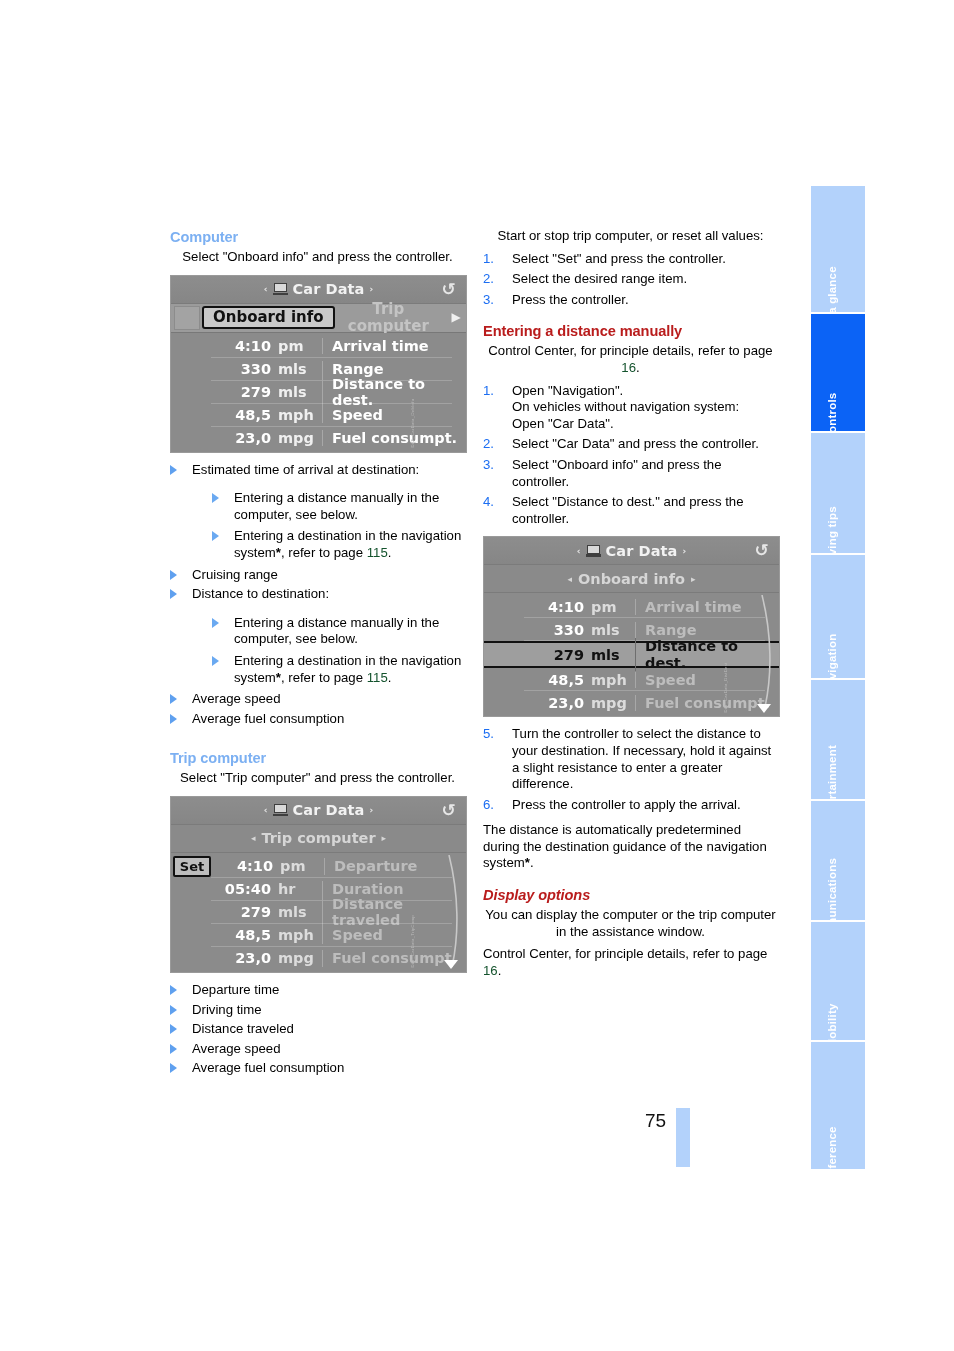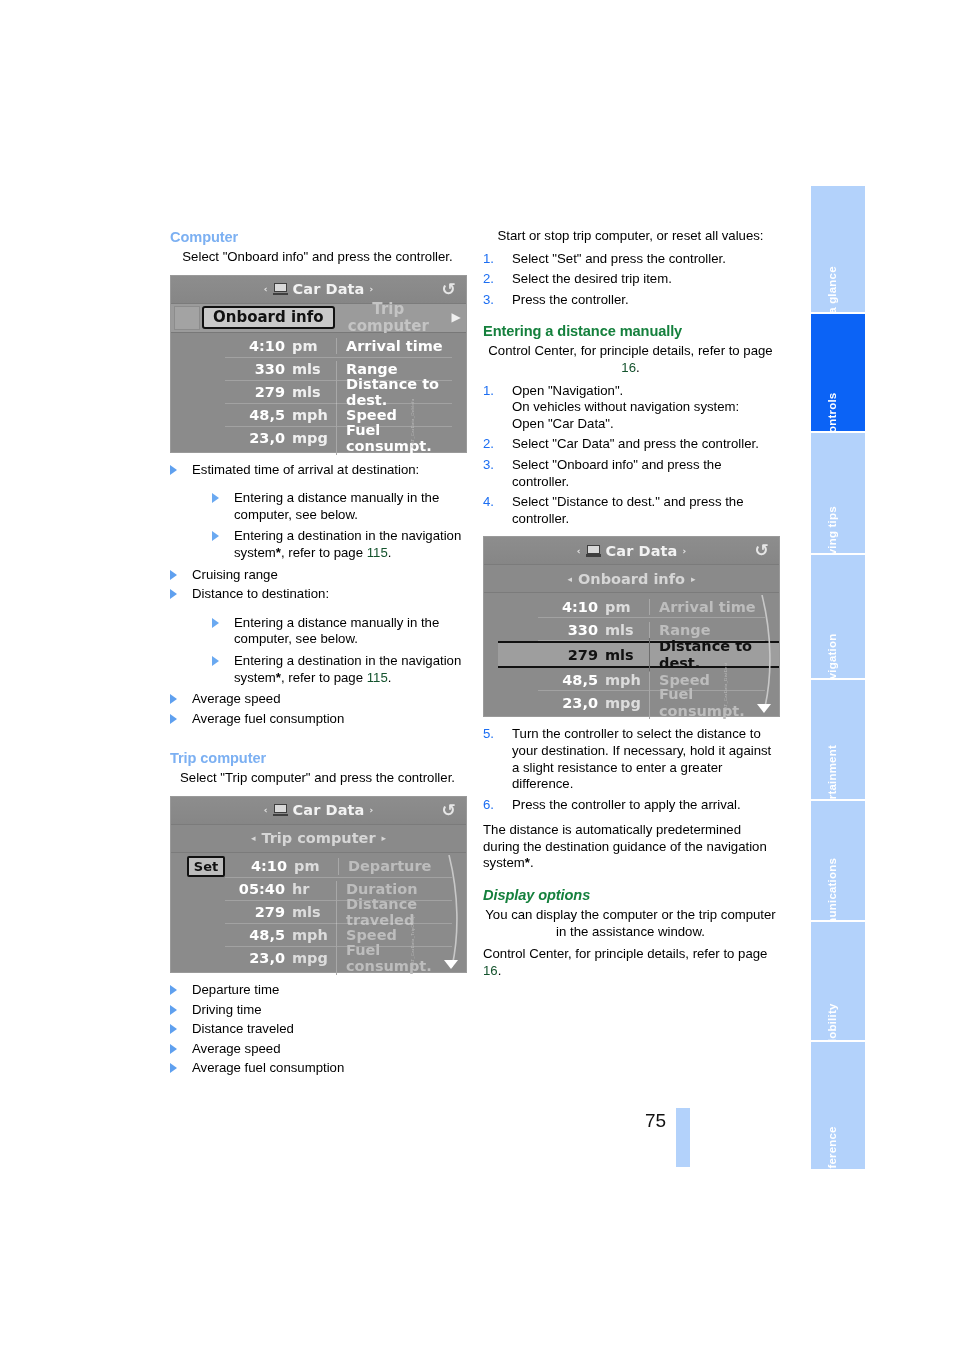--- a/index.html
+++ b/index.html
@@ -31,21 +31,21 @@
 
   
   h2.heading {
     margin: 0 0 3px 0;
     font-size: 14.6px;
     font-weight: bold;
     line-height: 18px;
     letter-spacing: -0.1px;
   }
   .heading.pale  { color: #7cb0f2; }
-  .heading.vivid { color: #15803d; }
+  .heading.vivid { color: #b91c1c; }
 
   p.para {
     margin: 0 0 9px 0;
   }
   p.para.tight { margin-bottom: 6px; text-align: center; }
 
   .blue { color: #14532d; }
 
   
   .blist { margin: 0; padding: 0; list-style: none; }
@@ -189,21 +189,21 @@
     color: #d6d6d6;
     font-size: 14.5px;
     font-weight: bold;
   }
   .shot .bar-sub .arr { font-size: 9px; margin: 0 6px; }
 
   
   .shot .rows {
     position: relative;
     background: #8b8b8b;
-    padding: 2px 0 2px 14px;
+    padding: 2px 0 2px 0;
   }
   .shot .row {
     display: flex;
     align-items: center;
     height: 23px;
     font-size: 14.5px;
     font-weight: bold;
     color: #ffffff;
     position: relative;
   }
@@ -497,21 +497,21 @@
       <li><span class="tri"></span><span>Average speed</span></li>
       <li><span class="tri"></span><span>Average fuel consumption</span></li>
     </ul>
   </div>
 
   <div class="col col-right">
 
     <p class="para tight">Start or stop trip computer, or reset all values:</p>
     <ol class="nlist">
       <li><span class="num">1.</span><span>Select "Set" and press the controller.</span></li>
-      <li><span class="num">2.</span><span>Select the desired trip item.</span></li>
+      <li><span class="num">2.</span><span>Select the desired range item.</span></li>
       <li><span class="num">3.</span><span>Press the controller.</span></li>
     </ol>
 
     <h2 class="heading vivid" style="margin-top:14px;">Entering a distance manually</h2>
     <p class="para tight"><span>Control Center, for principle details, refer to page </span><span class="blue">16</span><span>.</span></p>
 
     <ol class="nlist">
       <li><span class="num">1.</span><span style="white-space:pre-line">Open "Navigation".
 On vehicles without navigation system:
 Open "Car Data".</span></li>

